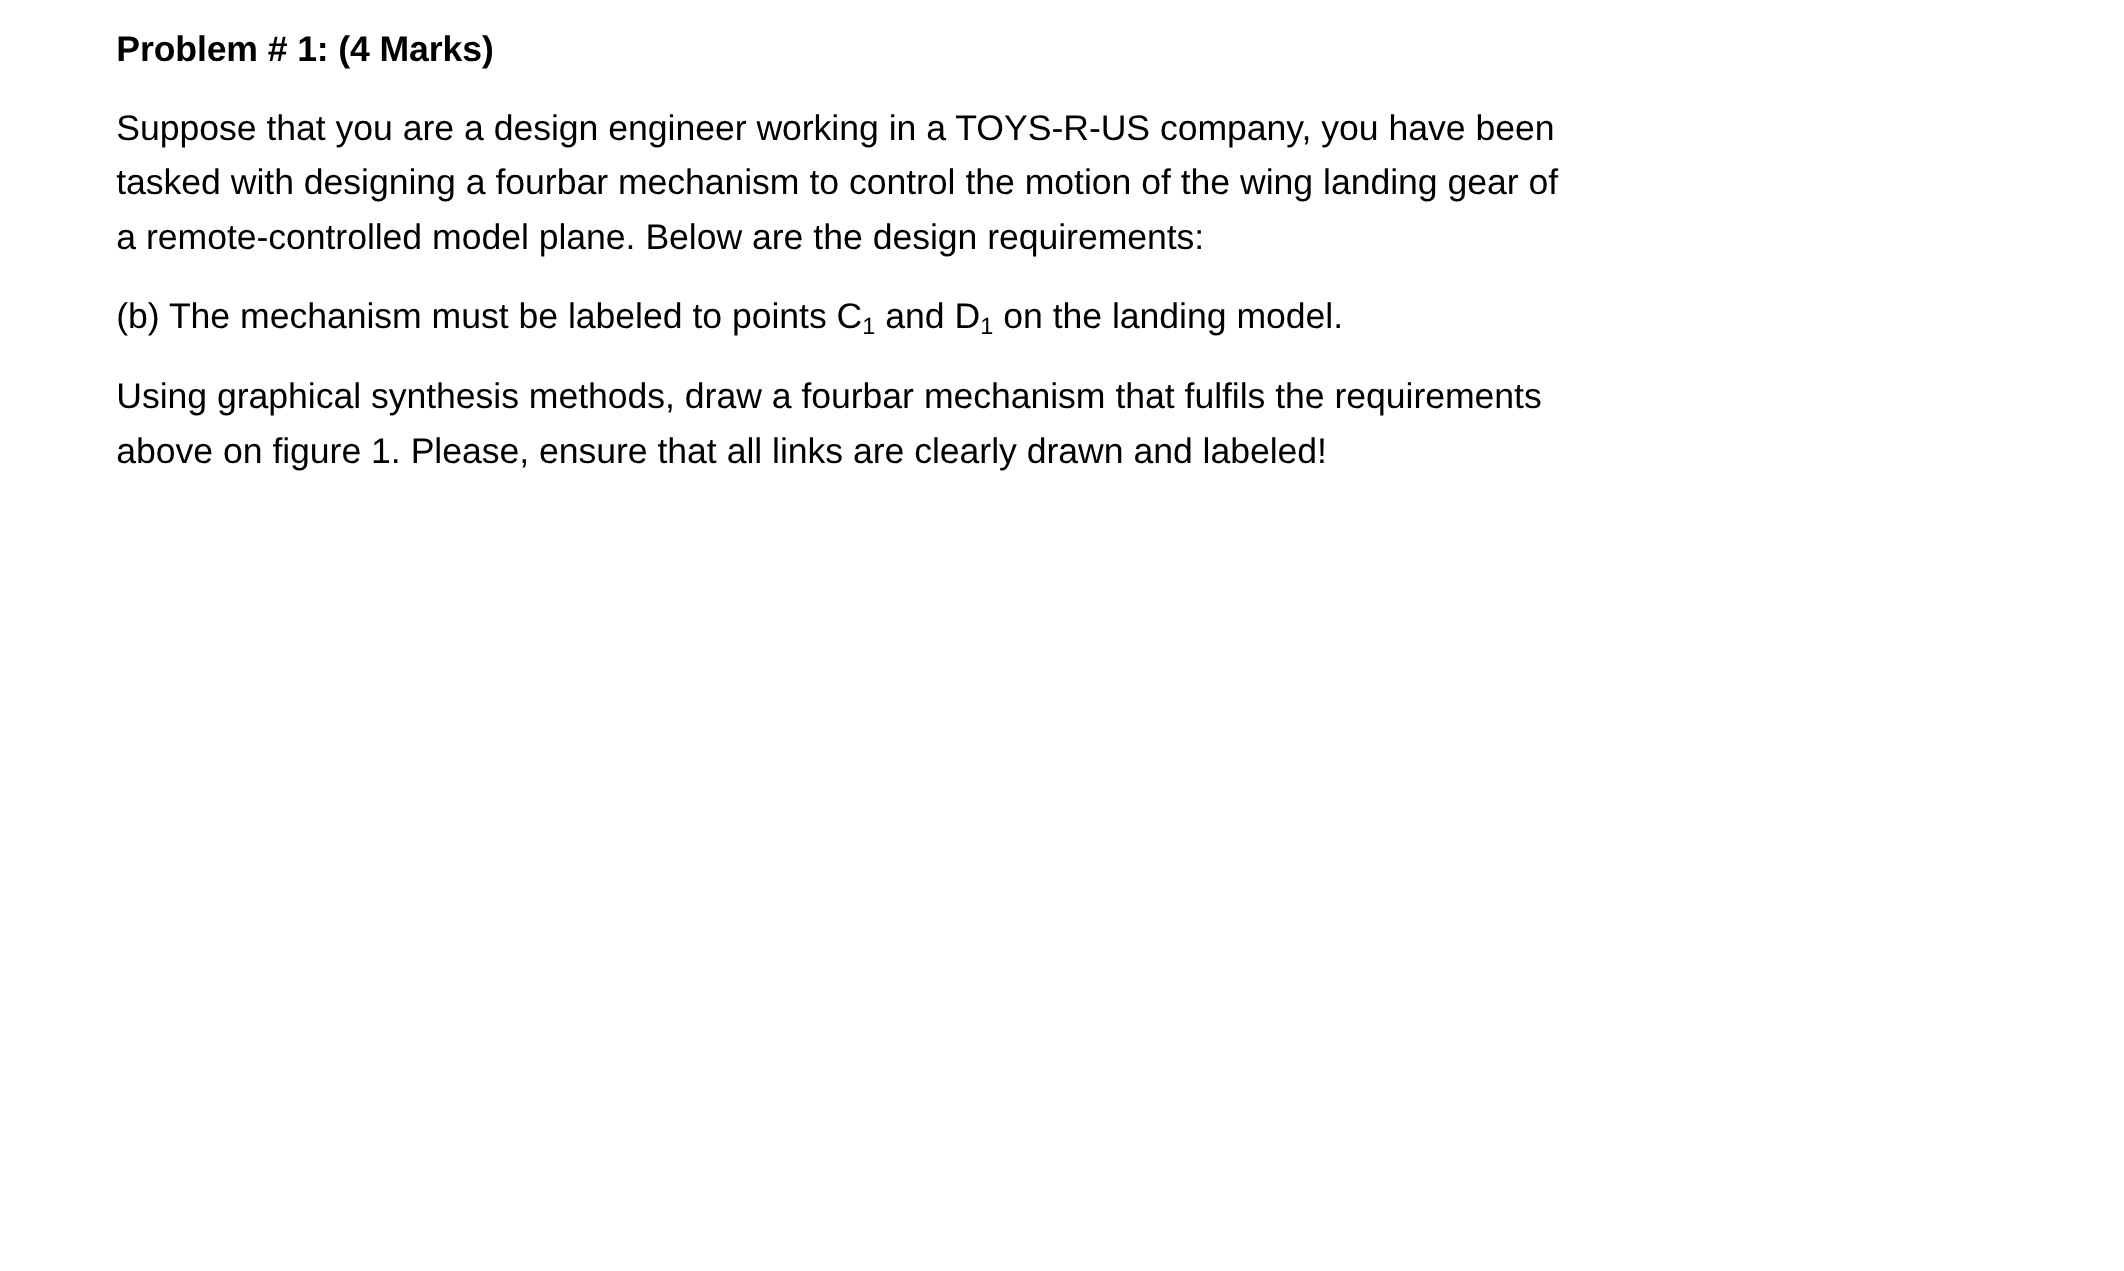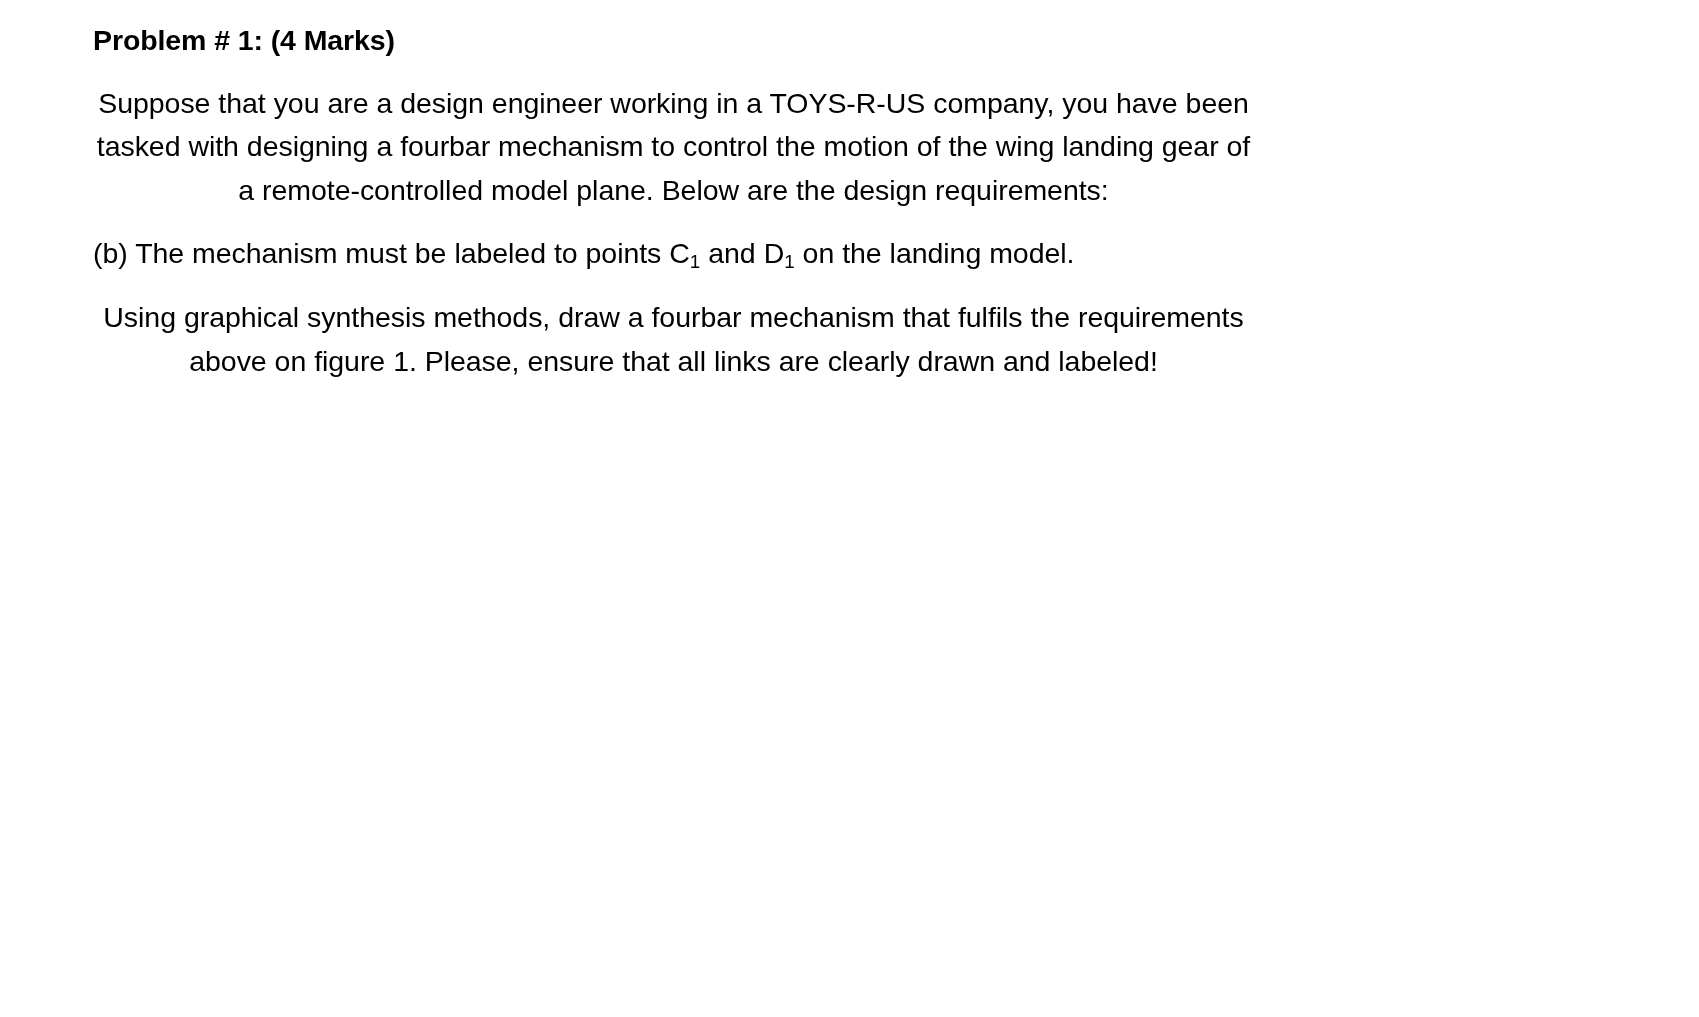--- a/index.html
+++ b/index.html
@@ -39,22 +39,22 @@
     font-weight: normal;
     line-height: 1.53;
     letter-spacing: -0.05px;
     margin: 0 0 20px 0;
     text-align: left;
     word-spacing: 0.1px;
   }
   .para-a { max-width: 1405px; }
   .para-b { max-width: 1480px; }
   .para-c { max-width: 1425px; }
-  .para-d { max-width: 1395px; text-align: center; }
-  .para-intro { max-width: 1390px; text-align: center; }
+  .para-d { max-width: 1395px; }
+  .para-intro { max-width: 1390px; }
   sub {
     font-size: 0.66em;
     line-height: 0;
     vertical-align: -0.26em;
     letter-spacing: 0;
   }
 </style>
 </head>
 <body>
 

